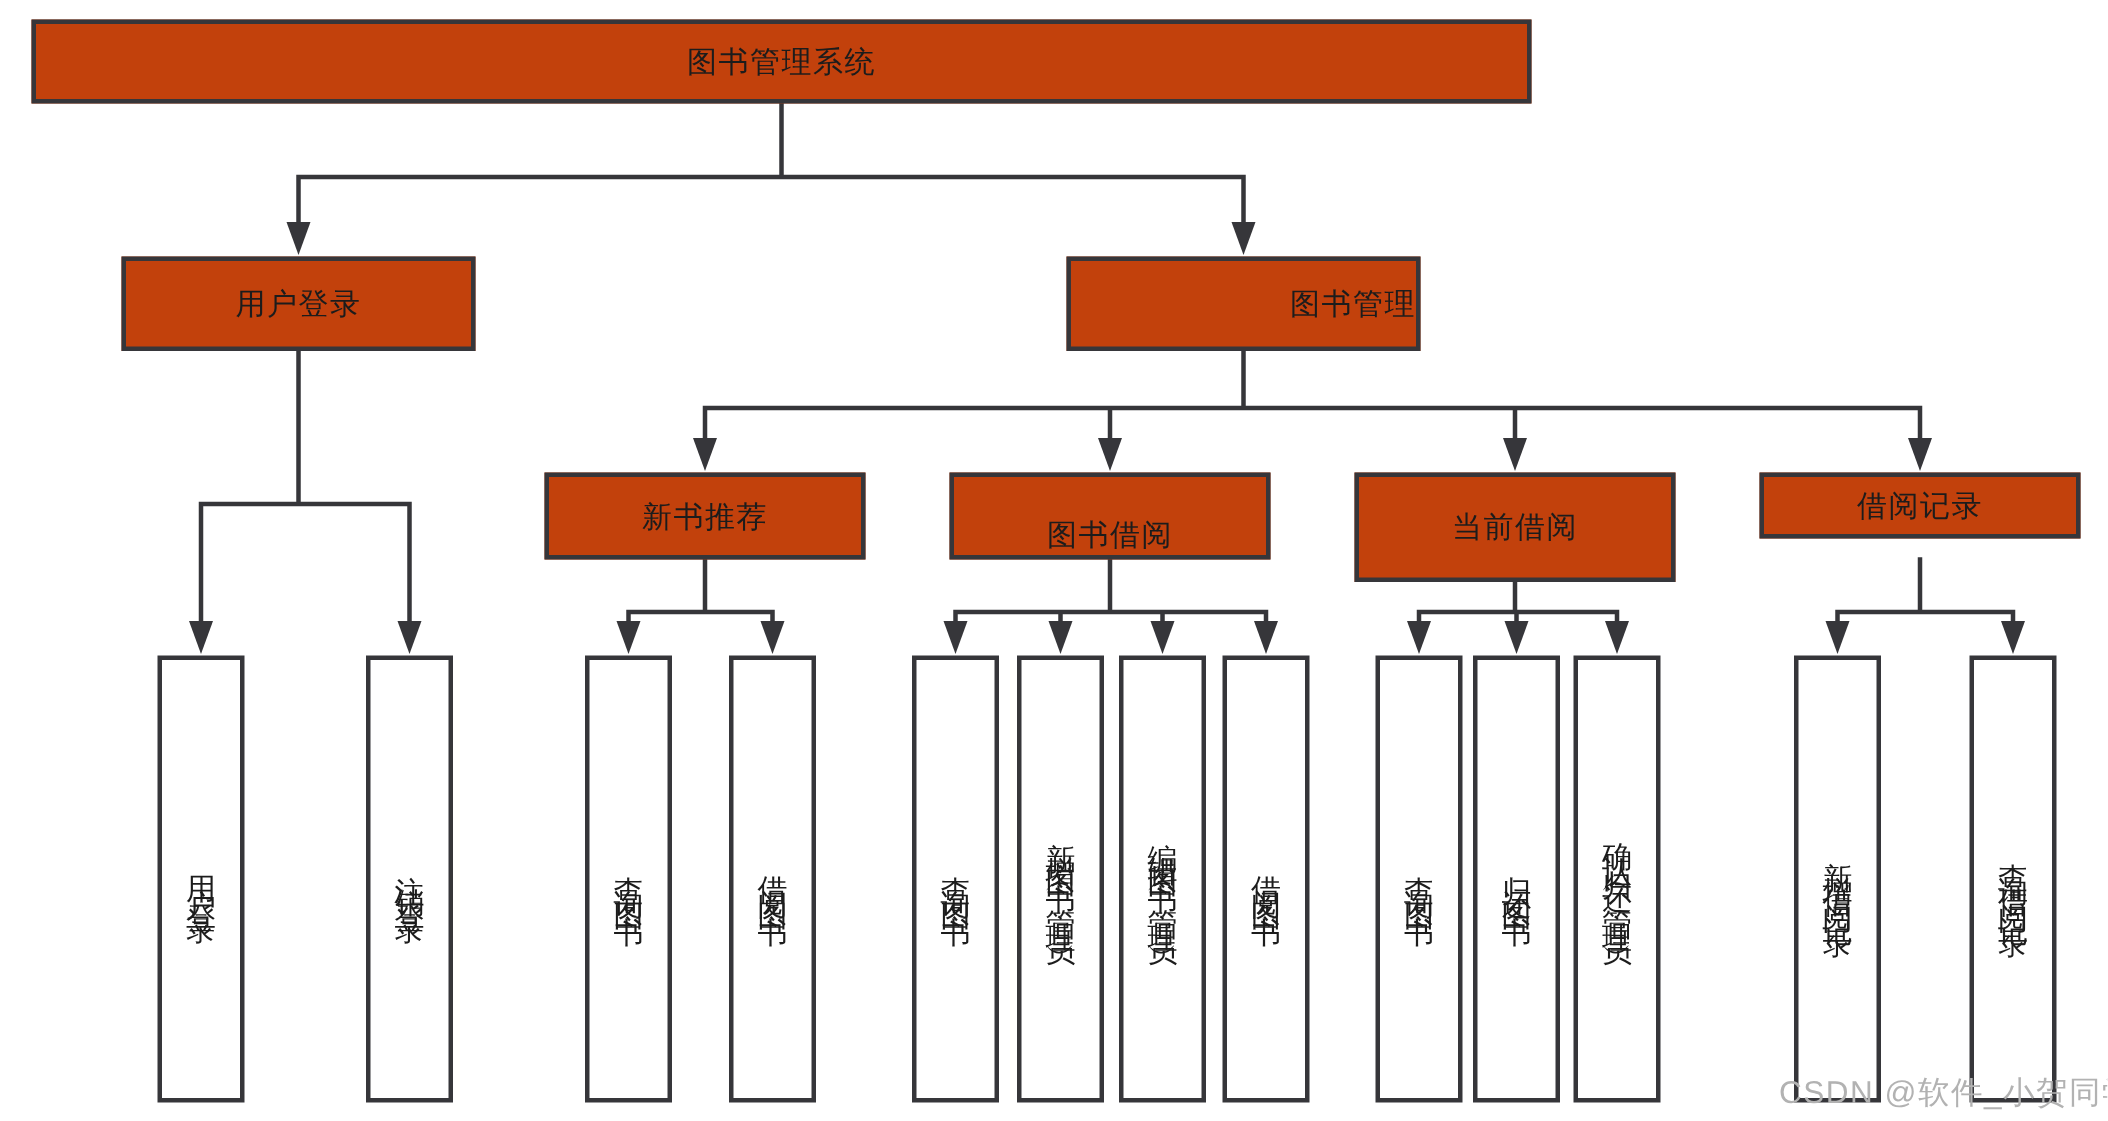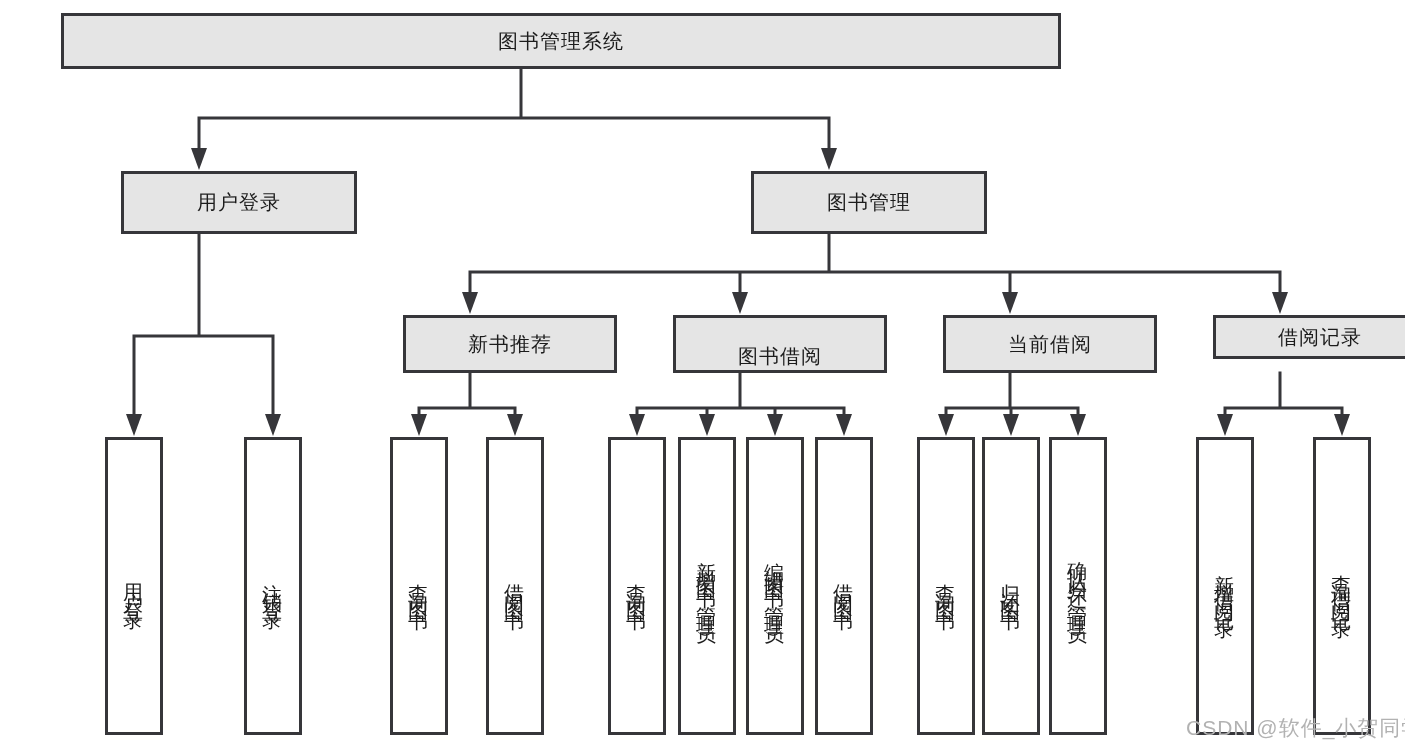--- a/index.html
+++ b/index.html
@@ -2,23 +2,23 @@
 <html><head>
 <meta charset="utf-8">
 <style>
   html,body { margin:0; padding:0; background:#ffffff; }
   #stage {
     position:relative; width:1405px; height:747px; background:#ffffff;
     font-family:"Liberation Sans","DejaVu Sans",sans-serif; overflow:hidden;
   }
   #wires { position:absolute; left:0; top:0; width:1405px; height:747px; }
   .hbox {
-    position:absolute; box-sizing:border-box; border:3px solid #36363a; background:#e5e5e5;
+    position:absolute; box-sizing:border-box; border:3px solid #36363a; background:#c2410c;
     display:flex; align-items:center; justify-content:center;
-    font-size:20px; color:#1c1c1c; letter-spacing:1px;margin-left:40px;
+    font-size:20px; color:#1c1c1c; letter-spacing:1px;
   }
   .vbox {
     position:absolute; box-sizing:border-box; border:3px solid #36363a; background:#ffffff;
     display:flex; align-items:center; justify-content:center;
     writing-mode:vertical-rl; text-orientation:mixed;
     font-size:20px; color:#1c1c1c; letter-spacing:9px;
   }
   .watermark {
     position:absolute; left:1186px; top:714px;
     font-size:21px; color:#b2b2b2; letter-spacing:1px; white-space:nowrap;
@@ -65,31 +65,31 @@
     </g>
   </svg>
 
   <div class="hbox" style="left:21px; top:13px; width:1000px; height:56px;">
     <span>图书管理系统</span>
   </div>
 
   <div class="hbox" style="left:81px; top:171px; width:236px; height:63px;">
     <span>用户登录</span>
   </div>
-  <div class="hbox" style="left:711px; top:171px; width:236px; height:63px;">
+  <div class="hbox" style="left:711px; top:171px; width:236px; height:63px;justify-content:flex-end;">
     <span>图书管理</span>
   </div>
 
   <div class="hbox" style="left:363px; top:315px; width:214px; height:58px;">
     <span>新书推荐</span>
   </div>
   <div class="hbox" style="left:633px; top:315px; width:214px; height:58px;align-items:flex-end;">
     <span>图书借阅</span>
   </div>
-  <div class="hbox" style="left:903px; top:315px; width:214px; height:58px;">
+  <div class="hbox" style="left:903px; top:315px; width:214px; height:73px;">
     <span>当前借阅</span>
   </div>
   <div class="hbox" style="left:1173px; top:315px; width:214px; height:44px;">
     <span>借阅记录</span>
   </div>
 
   <div class="vbox" style="left:105px; top:437px; width:58px; height:298px;">
     <span>用户登录</span>
   </div>
   <div class="vbox" style="left:244px; top:437px; width:58px; height:298px;">

